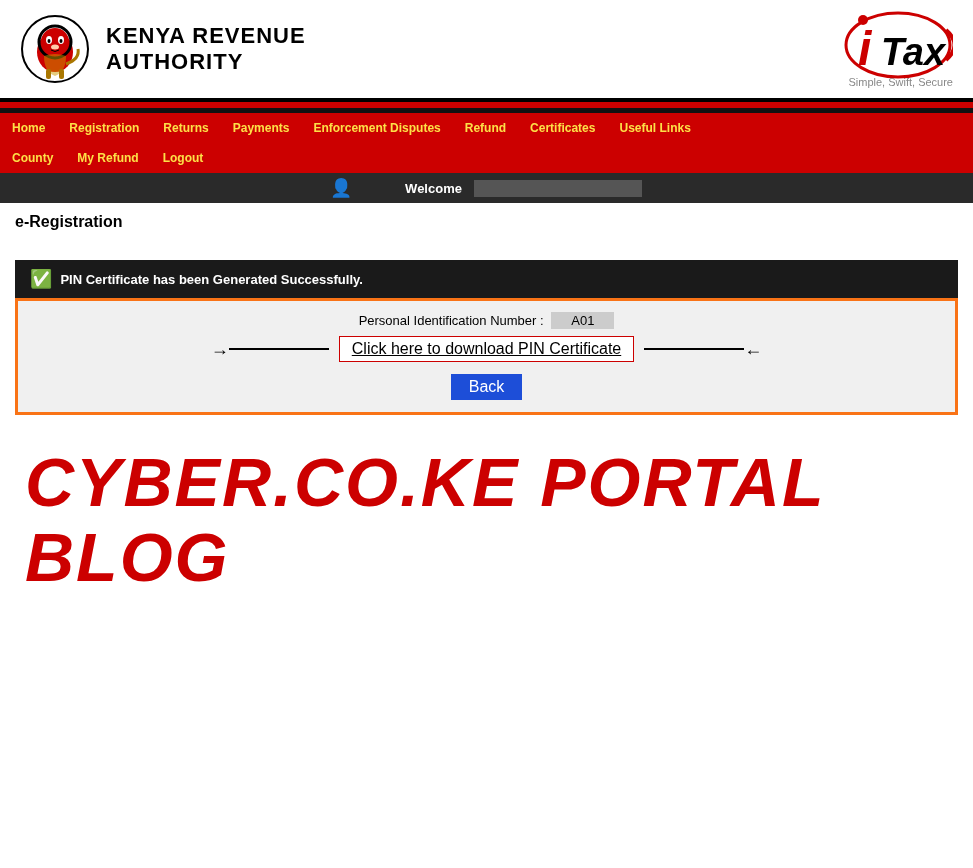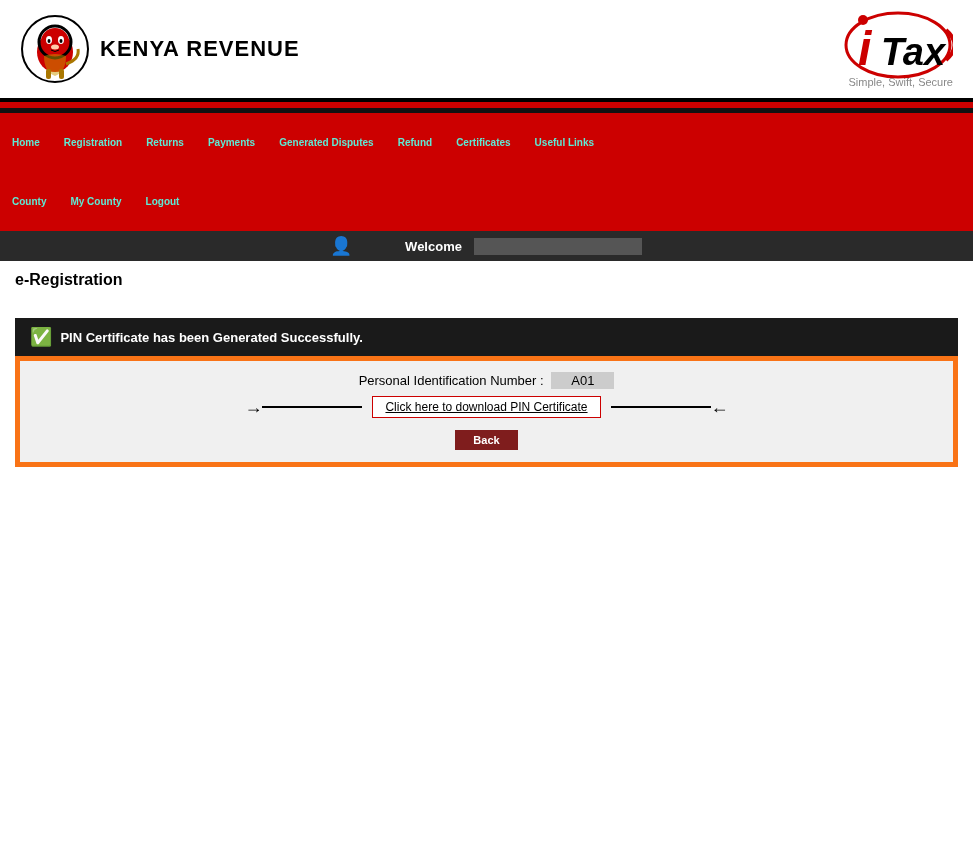--- a/index.html
+++ b/index.html
@@ -10,21 +10,21 @@
       display: flex;
       align-items: center;
       justify-content: space-between;
       background: #fff;
       padding: 10px 20px;
       border-bottom: 4px solid #000;
     }
     .header-logo-left {
       display: flex;
       align-items: center;
-      gap: 10px;
+      gap: 16px;
     }
     .kra-lion {
       width: 70px;
       height: 70px;
     }
     .kra-text {
       display: flex;
       flex-direction: column;
     }
     .kra-text-name {
@@ -48,25 +48,25 @@
       width: 100%;
     }
 
     
     .nav-bar {
       background: #cc0000;
       display: flex;
       align-items: stretch;
     }
     .nav-bar a, .nav-bar span {
-      color: #5eead4;
+      color: #fde047;
       text-decoration: none;
-      font-size: 10px;
-      font-weight: bold;
-      padding: 24px 12px;
+      font-size: 12px;
+      font-weight: bold;
+      padding: 8px 12px;
       display: flex;
       align-items: center;
       cursor: pointer;
       white-space: nowrap;
     }
 
     
     .welcome-bar {
       background: #2a2a2a;
       display: flex;
@@ -123,21 +123,21 @@
     }
     .success-icon {
       color: #44cc44;
       font-size: 18px;
     }
 
     
     .info-section {
       background: #f0f0f0;
       padding: 12px 20px;
-      border: 5px solid #f97316;
+      border: 3px solid #f97316;
     }
     .pin-row {
       text-align: center;
       font-size: 13px;
       color: #000;
       margin-bottom: 8px;
     }
     .pin-row .pin-value {
       background: #ccc;
       padding: 1px 20px;
@@ -170,38 +170,38 @@
     }
     .arrow-head-left {
       font-size: 18px;
       color: #000;
       margin-right: -2px;
     }
 
     .download-link {
       border: 1px solid #cc0000;
       color: #000;
-      font-size: 12px;
+      font-size: 16px;
       padding: 3px 12px;
       text-decoration: underline;
       cursor: pointer;
       background: #fff;
     }
 
     .back-btn-row {
       text-align: center;
     }
     .back-btn {
-      background: #7f1d1d;
+      background: #1d4ed8;
       color: #fff;
       border: none;
       padding: 4px 18px;
-      font-size: 11px;
+      font-size: 16px;
       cursor: pointer;
-      font-weight: bold;
+      font-weight: normal;
     }
 
     
     .watermark {
       text-align: left;
       padding: 30px 10px;
     }
     .watermark-text {
       font-size: 68px;
       font-weight: 900;
@@ -234,20 +234,21 @@
 
       <path d="M24 42 Q35 38 46 42 Q46 58 35 62 Q24 58 24 42Z" fill="#cc9900" opacity="0.5"></path>
 
       <rect x="26" y="55" width="5" height="10" rx="2" fill="#aa7700"></rect>
       <rect x="39" y="55" width="5" height="10" rx="2" fill="#aa7700"></rect>
 
       <path d="M46 50 Q60 45 58 35" stroke="#aa7700" stroke-width="3" fill="none"></path>
     </svg>
     <div class="kra-text">
       <span class="kra-text-name">Kenya Revenue</span>
+      <span class="kra-text-name">Authority</span>
     </div>
   </div>
 
   <div class="itax-logo">
     <div style="display:flex; align-items:center; gap:0;">
 
       <div style="position:relative; display:inline-block;">
         <svg width="110" height="70" viewBox="0 0 110 70">
 
           <ellipse cx="55" cy="35" rx="52" ry="32" fill="none" stroke="#cc0000" stroke-width="3"></ellipse>
@@ -267,29 +268,29 @@
 
 <div class="red-divider"></div>
 
 <div style="height:5px; background:#111;"></div>
 
 <div class="nav-bar">
   <a>Home</a>
   <a>Registration</a>
   <a>Returns</a>
   <a>Payments</a>
-  <a>Generated Disputes</a>
+  <a>Enforcement Disputes</a>
   <a>Refund</a>
   <a>Certificates</a>
   <a>Useful Links</a>
 </div>
 
 <div class="nav-bar">
   <a>County</a>
-  <a>My County</a>
+  <a>My Refund</a>
   <a>Logout</a>
 </div>
 
 <div class="welcome-bar">
   <span class="user-icon">👤</span>
   <span class="welcome-text">Welcome</span>
   <span class="user-name">&nbsp;&nbsp;&nbsp;&nbsp;&nbsp;&nbsp;&nbsp;&nbsp;&nbsp;&nbsp;&nbsp;&nbsp;&nbsp;&nbsp;&nbsp;&nbsp;&nbsp;&nbsp;&nbsp;&nbsp;&nbsp;&nbsp;&nbsp;&nbsp;&nbsp;&nbsp;&nbsp;&nbsp;&nbsp;&nbsp;</span>
 </div>
 
 <div class="content-area">
@@ -321,13 +322,16 @@
         <span class="arrow-line-body"></span>
         <span class="arrow-head-left">←</span>
       </div>
     </div>
 
     <div class="back-btn-row">
       <button class="back-btn">Back</button>
     </div>
   </div>
 
+  <div class="watermark">
+    <div class="watermark-text">CYBER.CO.KE PORTAL BLOG</div>
+  </div>
 </div>
 
 </body></html>

